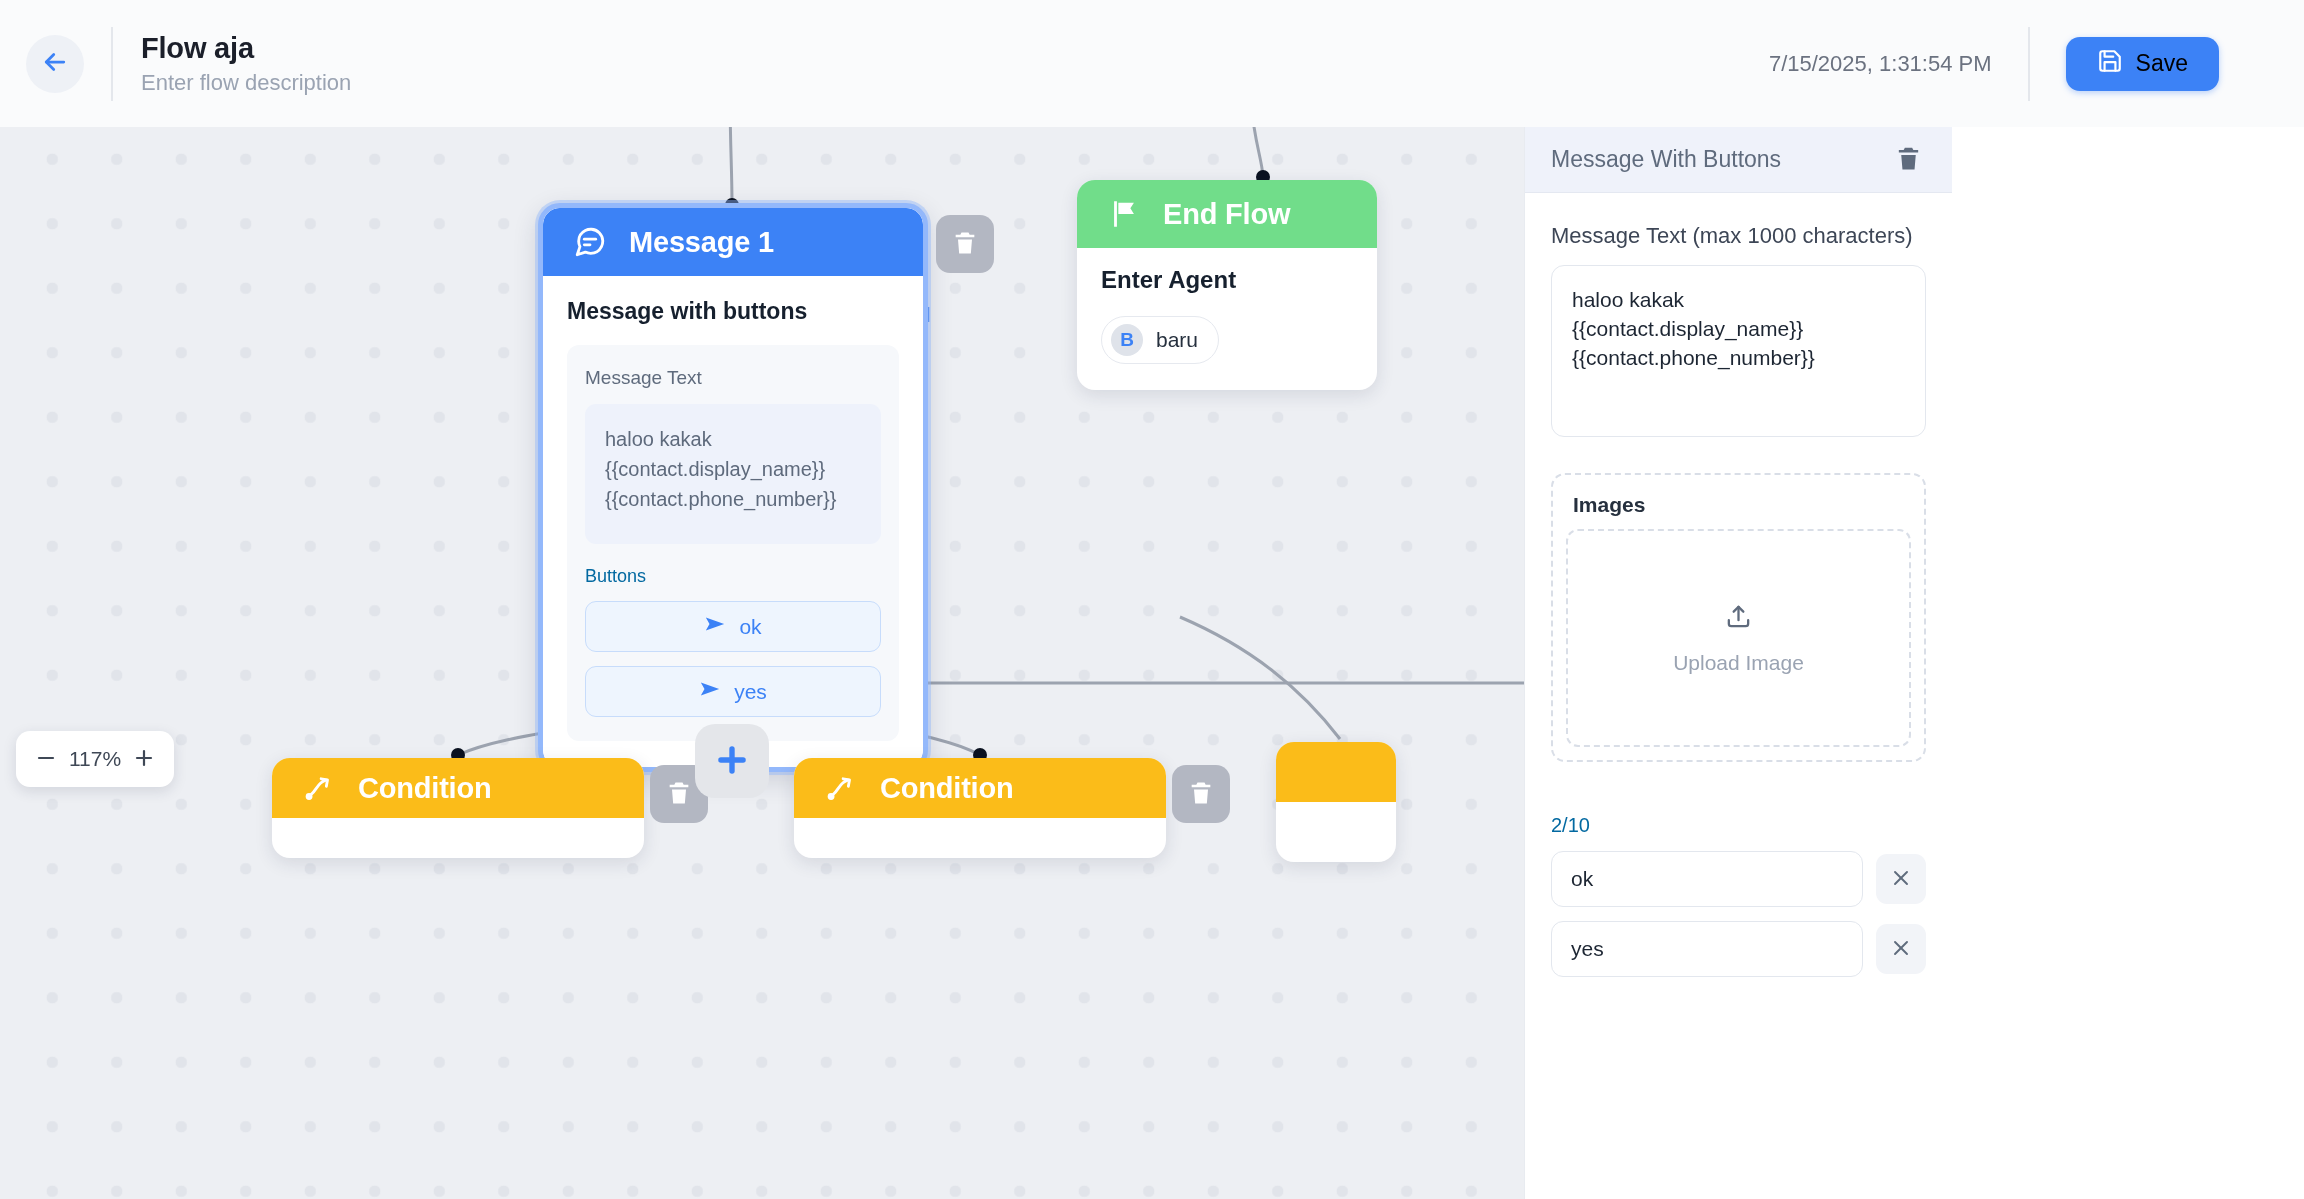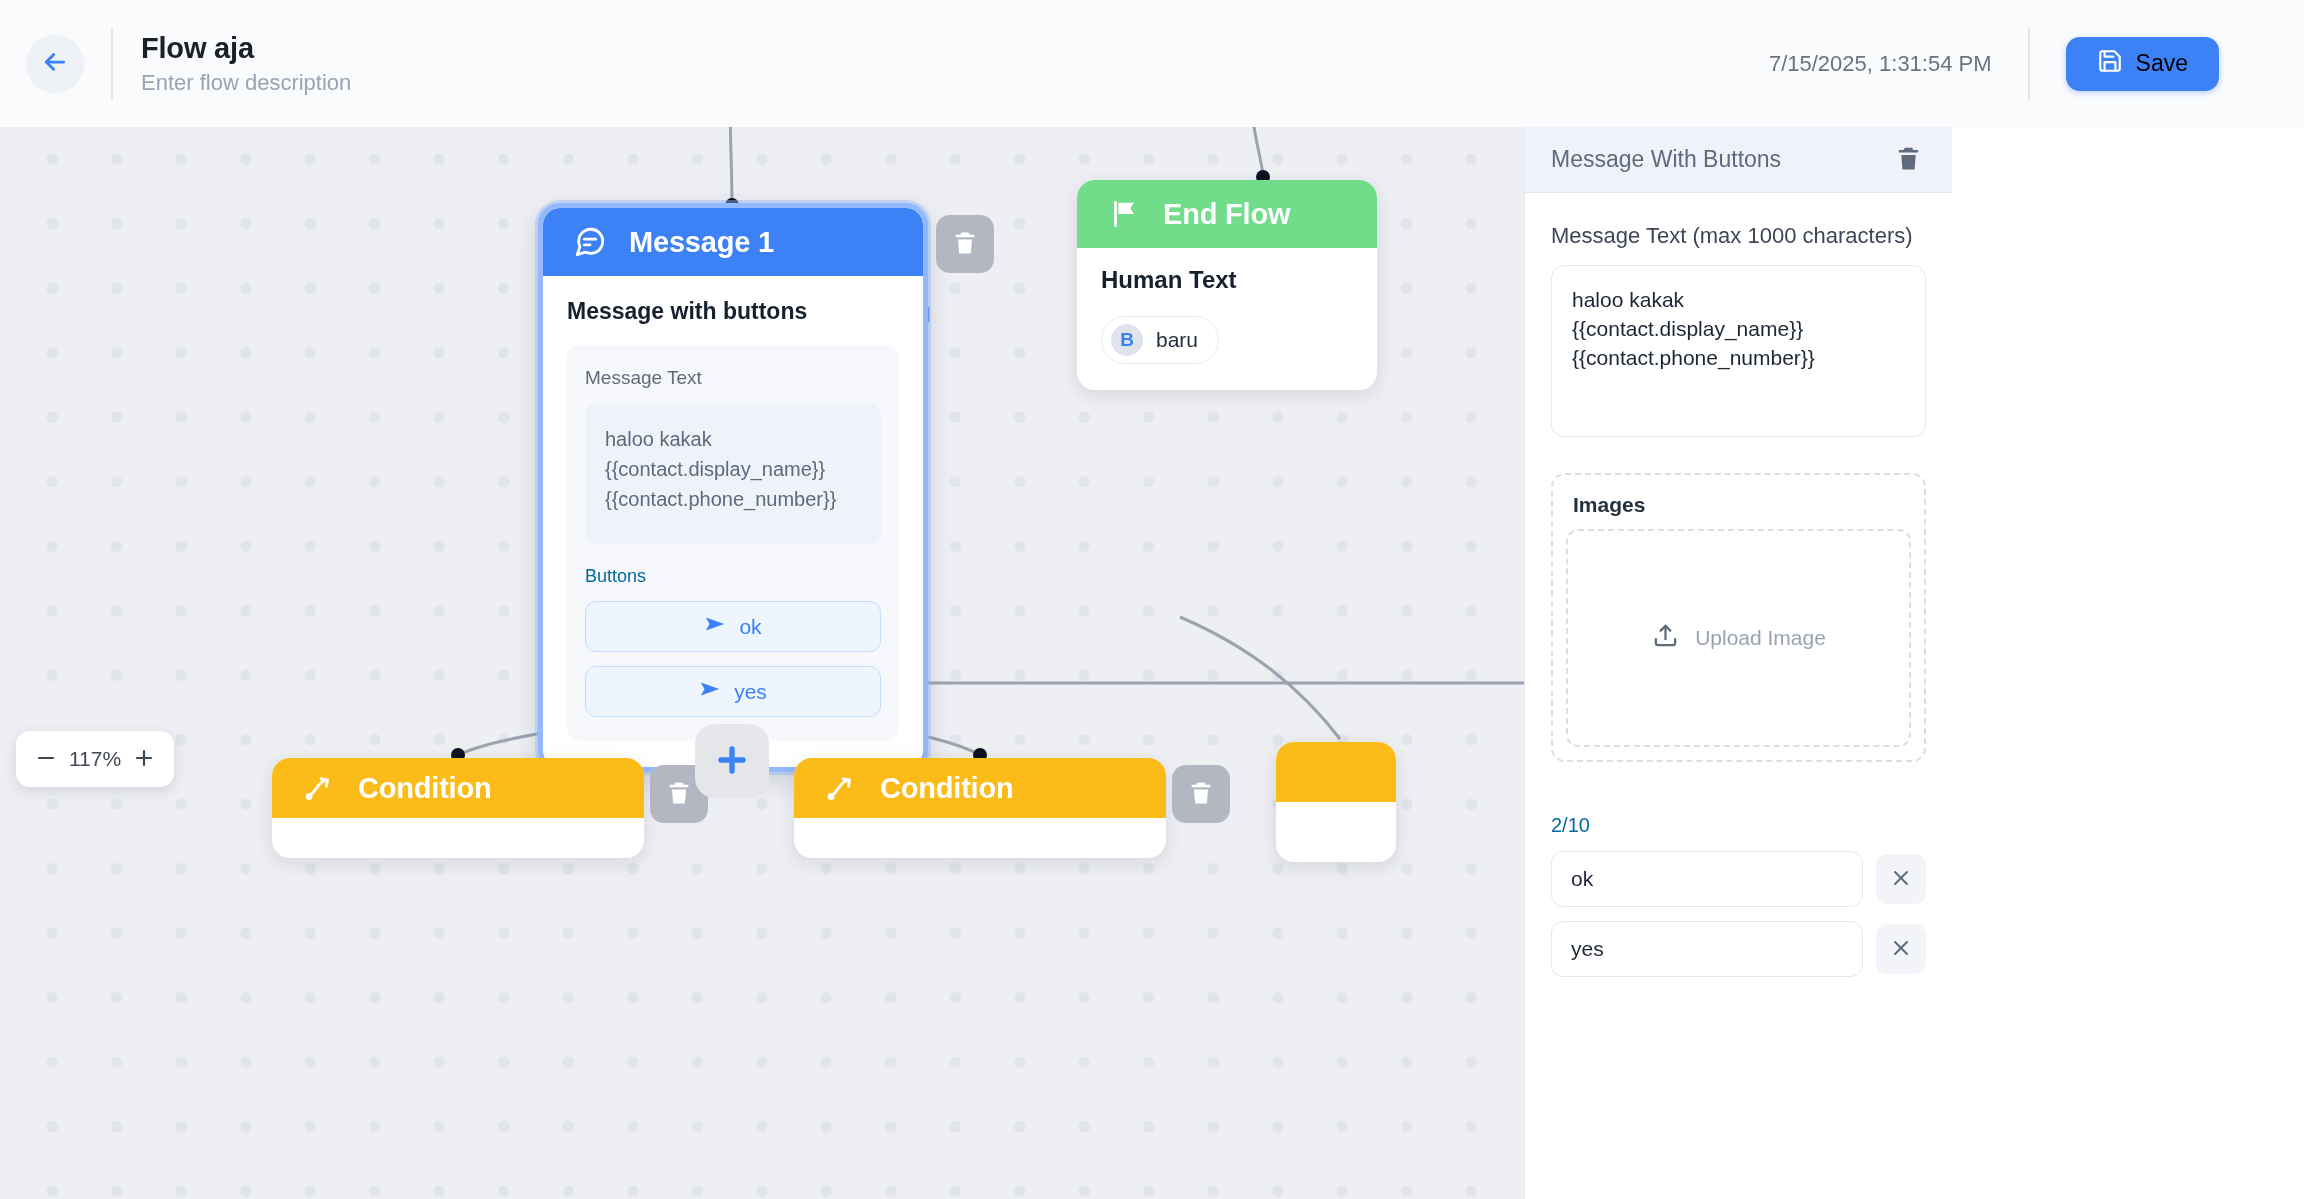--- a/index.html
+++ b/index.html
@@ -222,21 +222,21 @@
     border: 2px dashed #d9dee7; border-radius: 14px;
     padding: 13px;
   }
   .images-title {
     font-size: 21px; font-weight: 700; color: #26303e;
     margin: 5px 0 12px 7px;
   }
   .dropzone {
     border: 2px dashed #d9dee7; border-radius: 12px;
     height: 218px;
-    display: flex; flex-direction: row; align-items: center; justify-content: center;
+    display: flex; flex-direction: column; align-items: center; justify-content: center;
     gap: 15px; cursor: pointer;
   }
   .dropzone svg { width: 29px; height: 29px; }
   .dropzone span { font-size: 21px; color: #9aa3b2; }
   .buttons-head {
     display: flex; align-items: flex-start; justify-content: space-between;
     margin-top: 34px; gap: 12px;
   }
   .buttons-head .lbl { font-size: 22px; color: #3d4656; line-height: 32px; }
   .buttons-head .cnt { font-size: 20px; color: #0369a1; white-space: nowrap; padding-top: 18px; }
@@ -363,21 +363,21 @@
     <div class="node end-node">
       <div class="node-head">
         <span class="hicon">
           <svg viewBox="0 0 24 24" fill="#ffffff">
             <path d="M5 3h2v18H5V3zm3 1h11l-2.5 4L19 12H8V4z"></path>
           </svg>
         </span>
         <span class="htitle">End Flow</span>
       </div>
       <div class="end-body">
-        <div class="end-title">Human Text</div>
+        <div class="end-title">Enter Agent</div>
         <div class="agent-chip">
           <span class="agent-avatar">B</span>
           <span class="agent-name">baru</span>
         </div>
       </div>
     </div>
 
     <div class="node cond-node cond-1">
       <div class="node-head">
         <span class="hicon">

